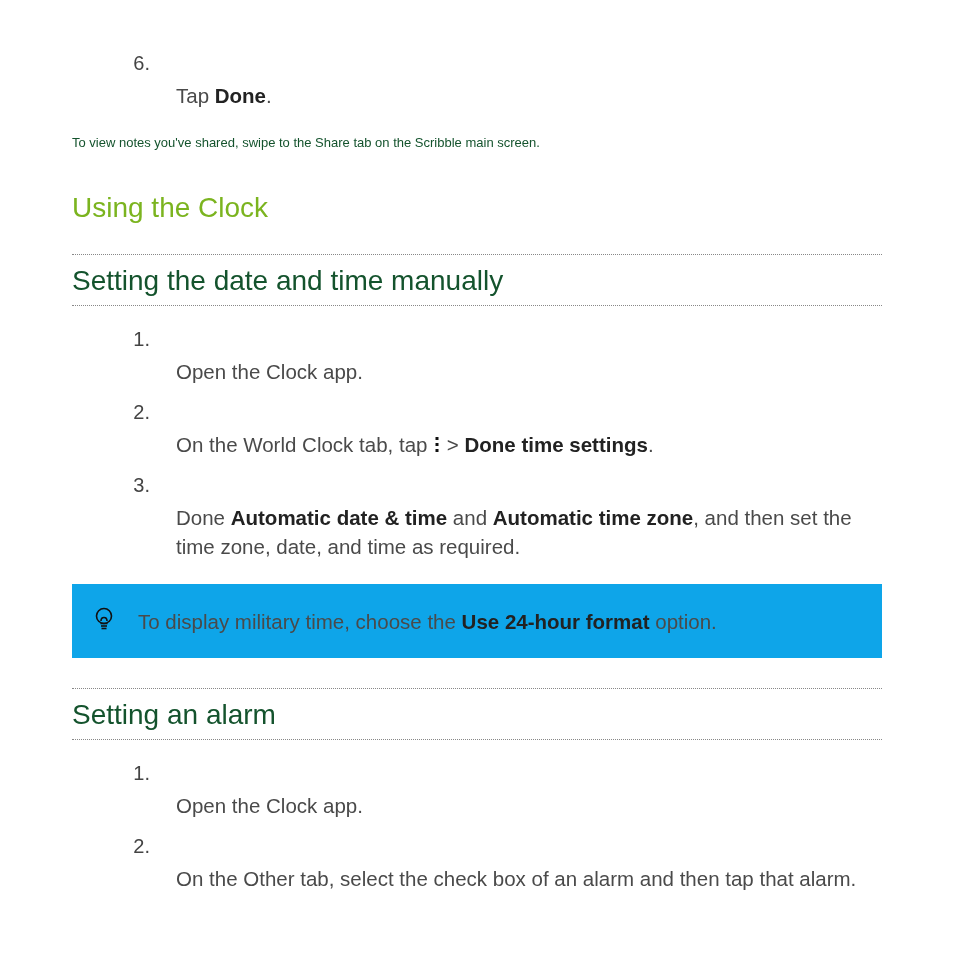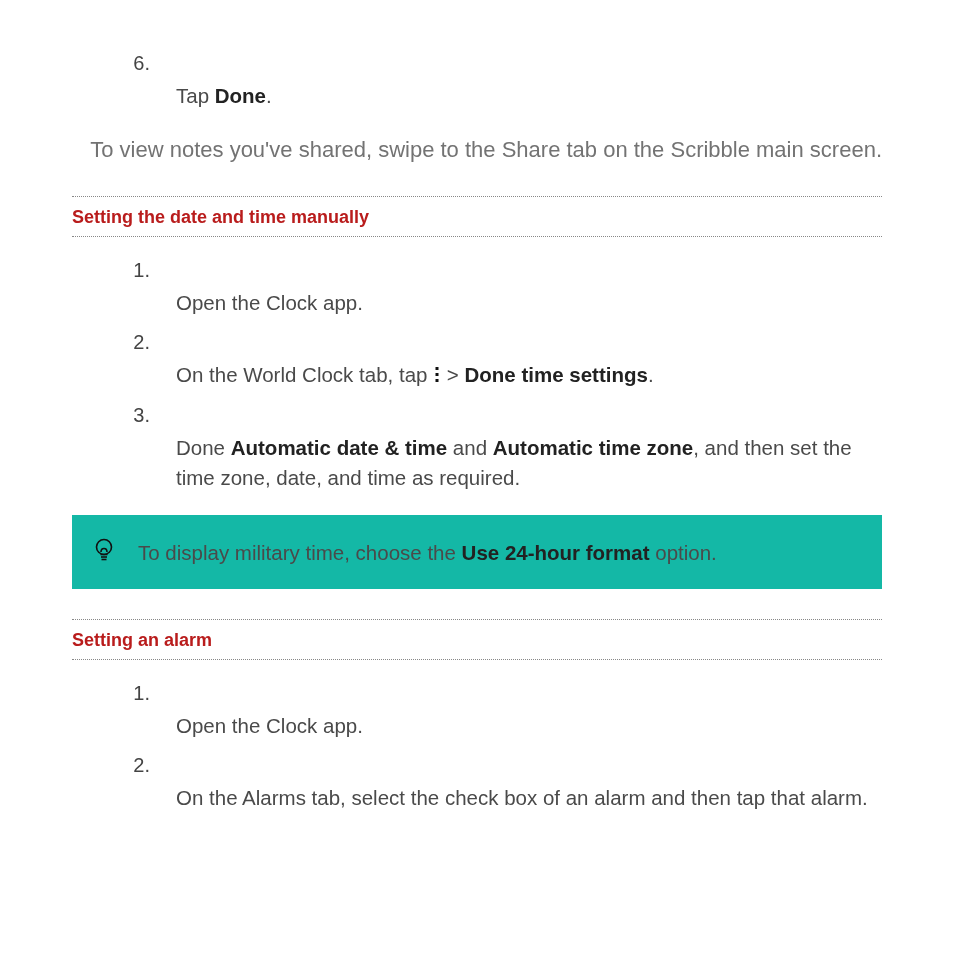--- a/index.html
+++ b/index.html
@@ -43,48 +43,47 @@
   .list-body {
     flex: 1;
     font-size: 20.5px;
     line-height: 1.45;
     color: #4a4a4a;
     margin-top: 29px;
   }
   .list-body b, .list-body .bold { color: #222; font-weight: 600; }
   .para {
     margin-top: 22px;
-    font-size: 22px;
+    font-size: 13px;
     line-height: 1.5;
-    color: #737373;
-    text-align: right;
+    color: #14532d;
   }
   .h-section {
     margin-top: 40px;
     font-size: 28px;
     font-weight: 400;
     color: #7bb41f; 
   }
   .h-sub {
-    font-size: 18px;
-    font-weight: 700;
-    color: #b91c1c;
+    font-size: 28px;
+    font-weight: 400;
+    color: #14532d;
     padding: 10px 0 8px 0;
   }
   .dotted {
     border: none;
     border-top: 1px dotted #888;
     margin: 0;
   }
   .sub-block {
     margin-top: 30px;
   }
   .tip-box {
     margin-top: 22px;
-    background: #14b8a6;
+    background: #0ea5e9;
     padding: 22px 20px 20px 20px;
     display: flex;
     align-items: center;
   }
   .tip-icon {
     flex: 0 0 auto;
     margin-right: 22px;
     color: #222;
   }
   .tip-text {
@@ -105,20 +104,21 @@
     <div class="list-row">
       <div class="list-num">6.</div>
       <div class="list-body">
         <span>Tap </span><span class="bold">Done</span><span>.</span>
       </div>
     </div>
   </div>
 
   <div class="para">To view notes you've shared, swipe to the Share tab on the Scribble main screen.</div>
 
+  <div class="h-section">Using the Clock</div>
 
 
   <div class="sub-block">
     <hr class="dotted">
     <div class="h-sub">Setting the date and time manually</div>
     <hr class="dotted">
 
     <div class="indent-block">
       <div class="list-row">
         <div class="list-num">1.</div>
@@ -166,18 +166,18 @@
     <hr class="dotted">
 
 
     <div class="indent-block">
       <div class="list-row">
         <div class="list-num">1.</div>
         <div class="list-body">Open the Clock app.</div>
       </div>
       <div class="list-row">
         <div class="list-num">2.</div>
-        <div class="list-body">On the Alarms tab, select the check box of an alarm and then tap that alarm.</div>
+        <div class="list-body">On the Other tab, select the check box of an alarm and then tap that alarm.</div>
       </div>
     </div>
   </div>
 
 </div>
 
 </body></html>

